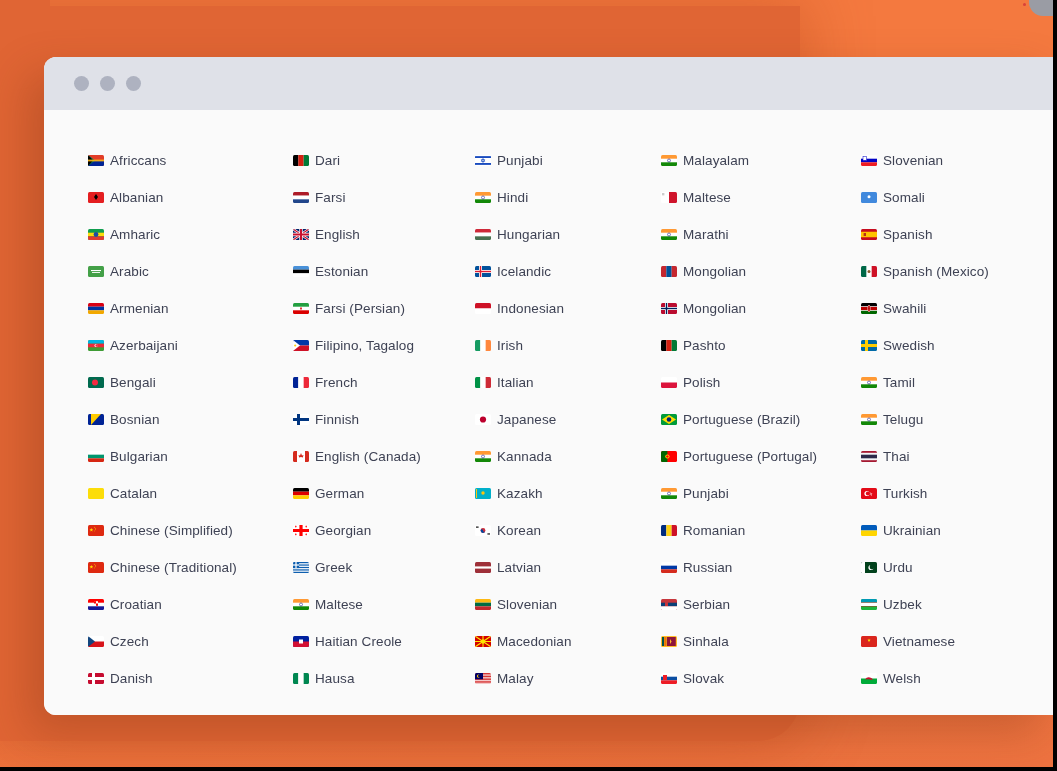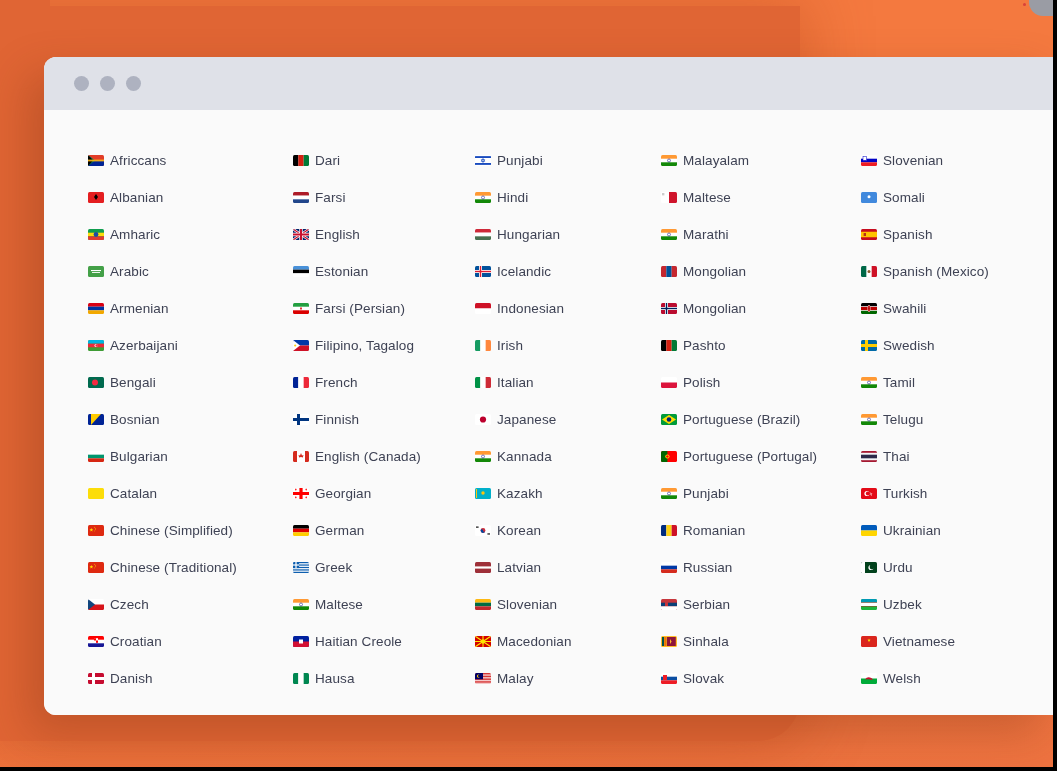--- a/index.html
+++ b/index.html
@@ -297,42 +297,42 @@
                   <circle cx="7.5" cy="4.8" r=".45" fill="#ffde00"></circle>
                   <circle cx="6.4" cy="5.9" r=".45" fill="#ffde00"></circle>
                 </svg>
               </span>
               <span class="lang-label">Chinese (Traditional)</span>
             </div>
             <div class="lang-item">
               <span class="flag">
                 <svg width="16" height="11" viewBox="0 0 16 11">
                   <rect width="16" height="11" fill="#fff"></rect>
-                  <rect y="5.5" width="16" height="5.5" fill="#d7141a"></rect>
-                  <path d="M0 0 L7 5.5 L0 11 Z" fill="#11457e"></path>
-                </svg>
-              </span>
-              <span class="lang-label">Czech</span>
-            </div>
-            <div class="lang-item">
-              <span class="flag">
-                <svg width="16" height="11" viewBox="0 0 16 11">
-                  <rect width="16" height="11" fill="#fff"></rect>
                   <rect width="16" height="3.7" fill="#ff0000"></rect>
                   <rect y="7.3" width="16" height="3.7" fill="#171796"></rect>
                   <rect x="6" y="2.2" width="4" height="4.6" fill="#fff"></rect>
                   <rect x="6" y="2.2" width="2" height="2.3" fill="#ff0000"></rect>
                   <rect x="8" y="4.5" width="2" height="2.3" fill="#ff0000"></rect>
                 </svg>
               </span>
               <span class="lang-label">Croatian</span>
             </div>
             <div class="lang-item">
               <span class="flag">
                 <svg width="16" height="11" viewBox="0 0 16 11">
+                  <rect width="16" height="11" fill="#fff"></rect>
+                  <rect y="5.5" width="16" height="5.5" fill="#d7141a"></rect>
+                  <path d="M0 0 L7 5.5 L0 11 Z" fill="#11457e"></path>
+                </svg>
+              </span>
+              <span class="lang-label">Czech</span>
+            </div>
+            <div class="lang-item">
+              <span class="flag">
+                <svg width="16" height="11" viewBox="0 0 16 11">
                   <rect width="16" height="11" fill="#c60c30"></rect>
                   <rect x="0" y="4" width="16" height="3" fill="#fff"></rect>
                   <rect x="4" y="0" width="3" height="11" fill="#fff"></rect>
                 </svg>
               </span>
               <span class="lang-label">Danish</span>
             </div>
           </div>
           <div class="lang-col">
             <div class="lang-item">
@@ -423,20 +423,30 @@
             <div class="lang-item">
               <span class="flag">
                 <svg width="16" height="11" viewBox="0 0 16 11">
                   <rect width="16" height="11" fill="#fff"></rect>
                   <rect width="4" height="11" fill="#d52b1e"></rect>
                   <rect x="12" width="4" height="11" fill="#d52b1e"></rect>
                   <path d="M8 2 L9 4.5 L10.5 4 L9.8 6.5 L8 6 L6.2 6.5 L5.5 4 L7 4.5 Z" fill="#d52b1e"></path>
                 </svg>
               </span>
               <span class="lang-label">English (Canada)</span>
+            </div>
+            <div class="lang-item">
+              <span class="flag">
+                <svg width="16" height="11" viewBox="0 0 16 11">
+                  <rect x="0" y="0" width="16" height="3.6666666666666665" fill="#000"></rect>
+                  <rect x="0" y="3.6666666666666665" width="16" height="3.6666666666666665" fill="#dd0000"></rect>
+                  <rect x="0" y="7.333333333333333" width="16" height="3.6666666666666665" fill="#ffce00"></rect>
+                </svg>
+              </span>
+              <span class="lang-label">German</span>
             </div>
             <div class="lang-item">
               <span class="flag">
                 <svg width="16" height="11" viewBox="0 0 16 11">
                   <rect width="16" height="11" fill="#fff"></rect>
                   <rect x="6.4" width="3.2" height="11" fill="#ff0000"></rect>
                   <rect y="4" width="16" height="3" fill="#ff0000"></rect>
                   <rect x="2" y="1.3" width="1.6" height=".6" fill="#ff0000"></rect>
                   <rect x="2.4" y=".6" width=".8" height="1.9" fill="#ff0000"></rect>
                   <rect x="12.4" y="1.3" width="1.6" height=".6" fill="#ff0000"></rect>
@@ -445,30 +455,20 @@
                   <rect x="2.4" y="8.4" width=".8" height="1.9" fill="#ff0000"></rect>
                   <rect x="12.4" y="9.1" width="1.6" height=".6" fill="#ff0000"></rect>
                   <rect x="12.8" y="8.4" width=".8" height="1.9" fill="#ff0000"></rect>
                 </svg>
               </span>
               <span class="lang-label">Georgian</span>
             </div>
             <div class="lang-item">
               <span class="flag">
                 <svg width="16" height="11" viewBox="0 0 16 11">
-                  <rect x="0" y="0" width="16" height="3.6666666666666665" fill="#000"></rect>
-                  <rect x="0" y="3.6666666666666665" width="16" height="3.6666666666666665" fill="#dd0000"></rect>
-                  <rect x="0" y="7.333333333333333" width="16" height="3.6666666666666665" fill="#ffce00"></rect>
-                </svg>
-              </span>
-              <span class="lang-label">German</span>
-            </div>
-            <div class="lang-item">
-              <span class="flag">
-                <svg width="16" height="11" viewBox="0 0 16 11">
                   <rect width="16" height="11" fill="#fff"></rect>
                   <rect y="0" width="16" height="1.22" fill="#0d5eaf"></rect>
                   <rect y="2.44" width="16" height="1.22" fill="#0d5eaf"></rect>
                   <rect y="4.88" width="16" height="1.22" fill="#0d5eaf"></rect>
                   <rect y="7.33" width="16" height="1.22" fill="#0d5eaf"></rect>
                   <rect y="9.77" width="16" height="1.22" fill="#0d5eaf"></rect>
                   <rect width="6.1" height="6.1" fill="#0d5eaf"></rect>
                   <rect x="2.4" y="0" width="1.2" height="6.1" fill="#fff"></rect>
                   <rect x="0" y="2.4" width="6.1" height="1.2" fill="#fff"></rect>
                 </svg>

